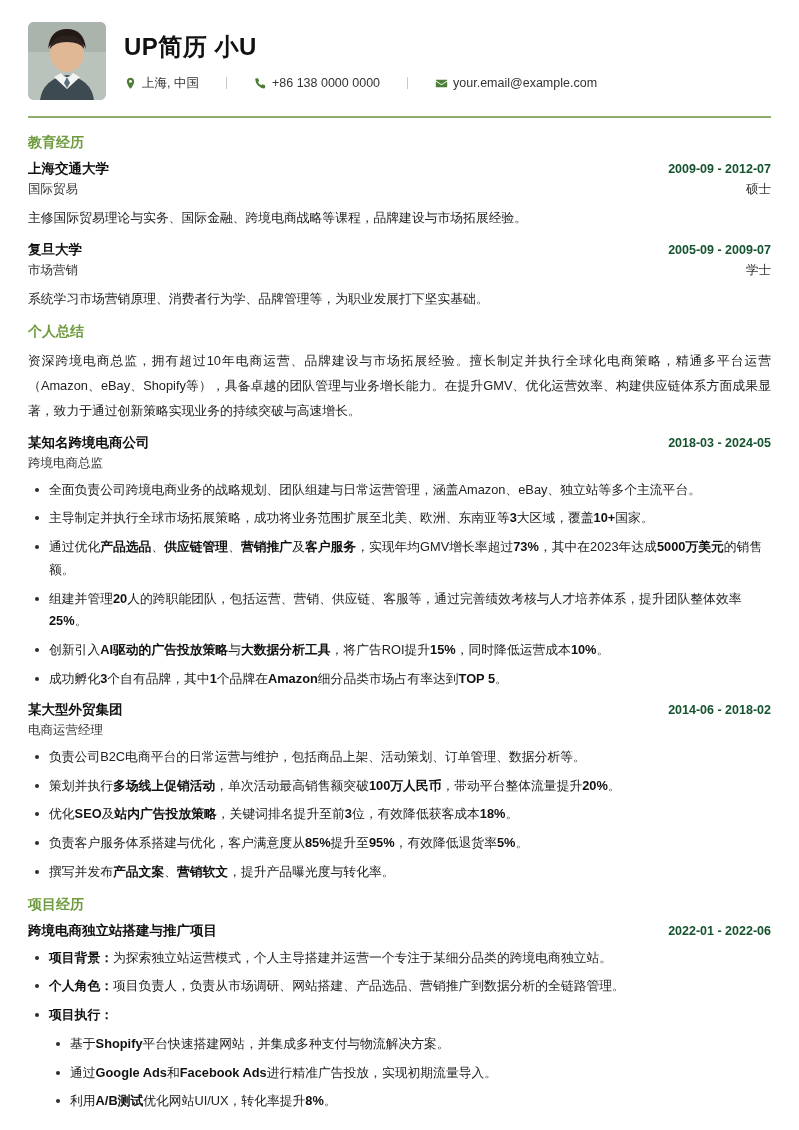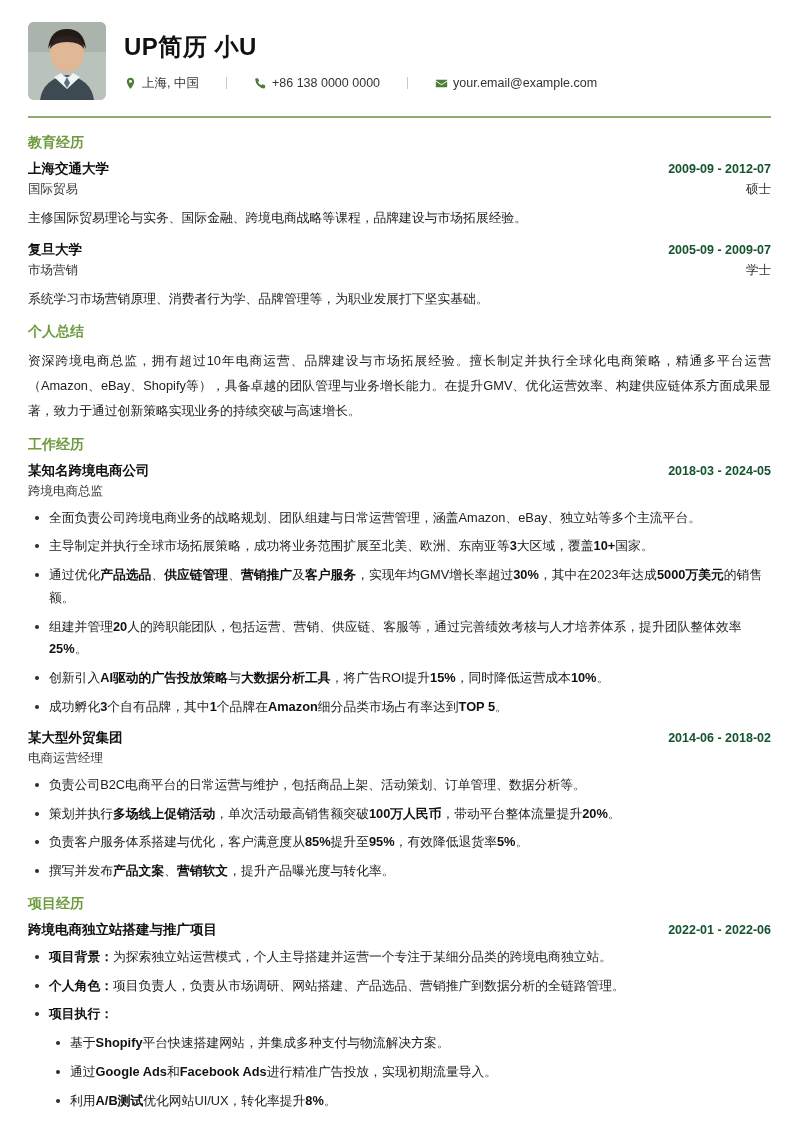--- a/index.html
+++ b/index.html
@@ -248,51 +248,51 @@
       <div class="entry-desc">系统学习市场营销原理、消费者行为学、品牌管理等，为职业发展打下坚实基础。</div>
     </div>
   </div>
 
   <div class="section">
     <div class="section-title">个人总结</div>
     <div class="para">资深跨境电商总监，拥有超过10年电商运营、品牌建设与市场拓展经验。擅长制定并执行全球化电商策略，精通多平台运营（Amazon、eBay、Shopify等），具备卓越的团队管理与业务增长能力。在提升GMV、优化运营效率、构建供应链体系方面成果显著，致力于通过创新策略实现业务的持续突破与高速增长。</div>
   </div>
 
   <div class="section">
-    <div class="section-title">工作经历</div>
 
     <div class="entry">
       <div class="entry-head">
         <span class="entry-title">某知名跨境电商公司</span>
         <span class="entry-date">2018-03 - 2024-05</span>
       </div>
       <div class="entry-sub">
         <span>跨境电商总监</span>
       </div>
       <ul class="bullets">
           <li>全面负责公司跨境电商业务的战略规划、团队组建与日常运营管理，涵盖Amazon、eBay、独立站等多个主流平台。</li>
           <li>主导制定并执行全球市场拓展策略，成功将业务范围扩展至北美、欧洲、东南亚等<b>3</b>大区域，覆盖<b>10+</b>国家。</li>
-          <li>通过优化<b>产品选品</b>、<b>供应链管理</b>、<b>营销推广</b>及<b>客户服务</b>，实现年均GMV增长率超过<b>30%</b>，其中在2023年达成<b>5000万美元</b>的销售额。</li>
+          <li>通过优化<b>产品选品</b>、<b>供应链管理</b>、<b>营销推广</b>及<b>客户服务</b>，实现年均GMV增长率超过<b>73%</b>，其中在2023年达成<b>5000万美元</b>的销售额。</li>
           <li>组建并管理<b>20</b>人的跨职能团队，包括运营、营销、供应链、客服等，通过完善绩效考核与人才培养体系，提升团队整体效率<b>25%</b>。</li>
           <li>创新引入<b>AI驱动的广告投放策略</b>与<b>大数据分析工具</b>，将广告ROI提升<b>15%</b>，同时降低运营成本<b>10%</b>。</li>
           <li>成功孵化<b>3</b>个自有品牌，其中<b>1</b>个品牌在<b>Amazon</b>细分品类市场占有率达到<b>TOP 5</b>。</li>
         </ul>
     </div>
 
     <div class="entry">
       <div class="entry-head">
         <span class="entry-title">某大型外贸集团</span>
         <span class="entry-date">2014-06 - 2018-02</span>
       </div>
       <div class="entry-sub">
         <span>电商运营经理</span>
       </div>
       <ul class="bullets">
           <li>负责公司B2C电商平台的日常运营与维护，包括商品上架、活动策划、订单管理、数据分析等。</li>
           <li>策划并执行<b>多场线上促销活动</b>，单次活动最高销售额突破<b>100万人民币</b>，带动平台整体流量提升<b>20%</b>。</li>
+          <li>优化<b>SEO</b>及<b>站内广告投放策略</b>，关键词排名提升至前<b>3</b>位，有效降低获客成本<b>18%</b>。</li>
           <li>负责客户服务体系搭建与优化，客户满意度从<b>85%</b>提升至<b>95%</b>，有效降低退货率<b>5%</b>。</li>
           <li>撰写并发布<b>产品文案</b>、<b>营销软文</b>，提升产品曝光度与转化率。</li>
         </ul>
     </div>
   </div>
 
   <div class="section">
     <div class="section-title">项目经历</div>
 
     <div class="entry">

